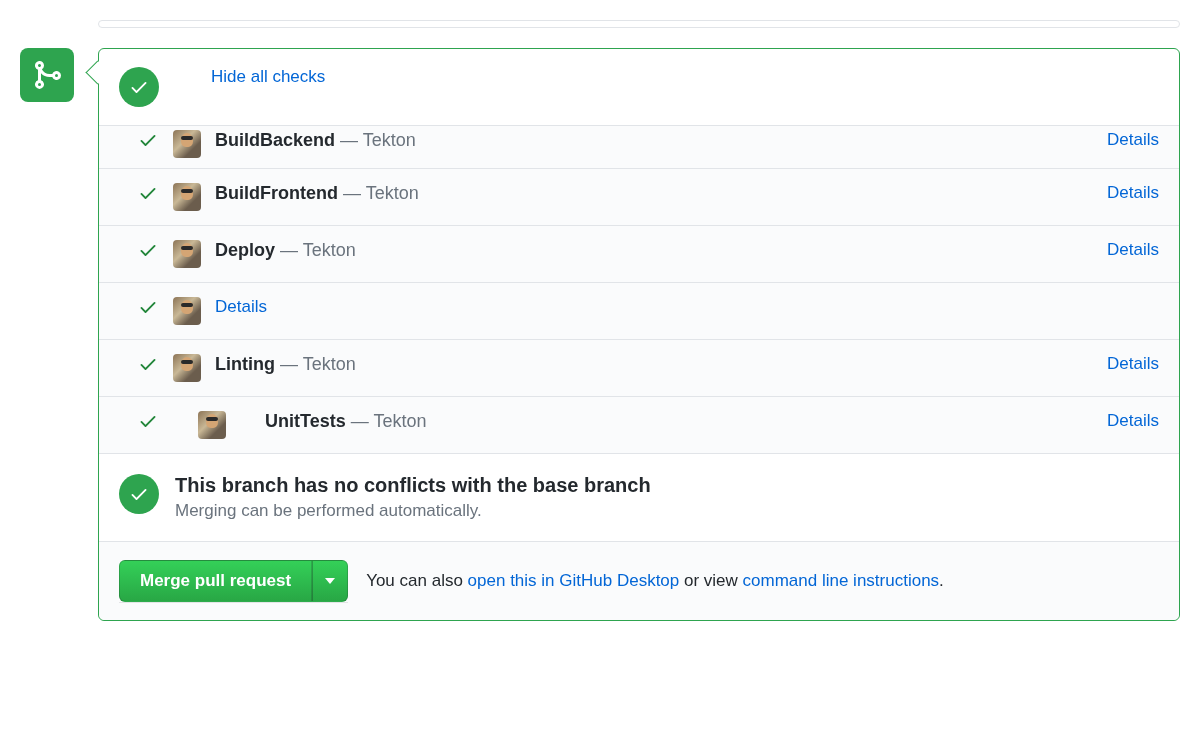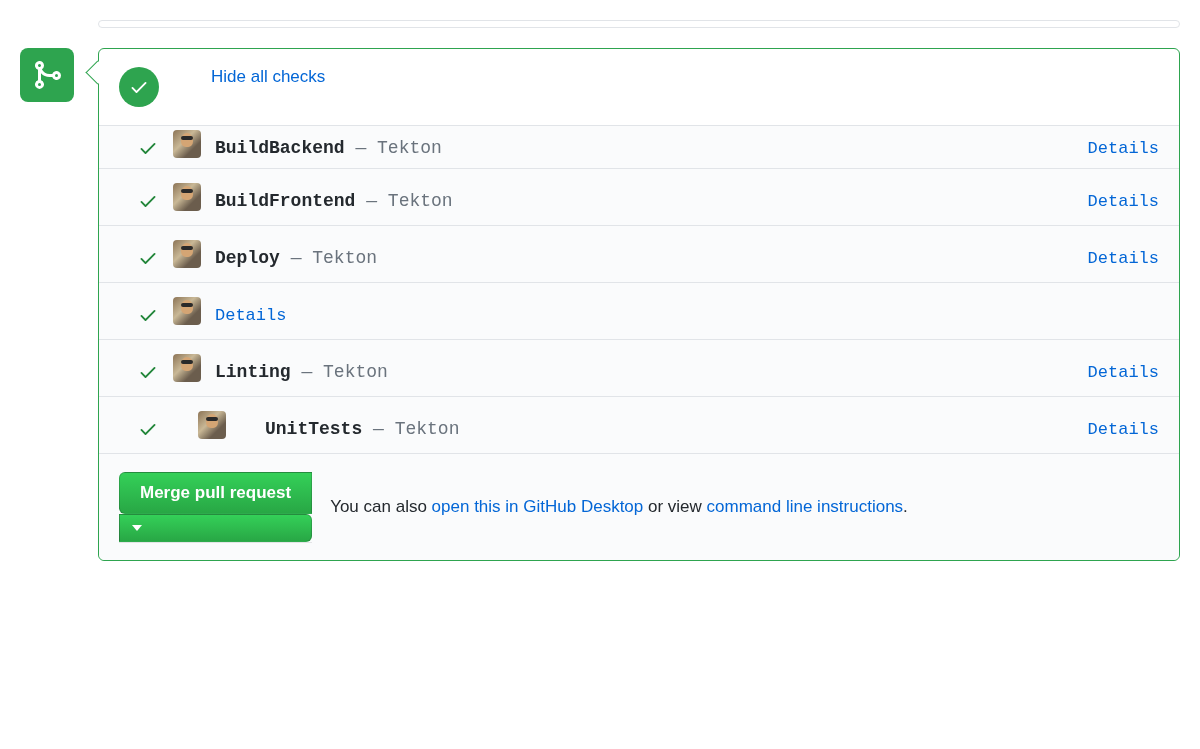--- a/index.html
+++ b/index.html
@@ -101,26 +101,25 @@
       margin-left: 36px;
     }
     .checks-list {
       border-top: 1px solid #e1e4e8;
       max-height: 352px;
       overflow: hidden;
       position: relative;
     }
     .check-row {
       display: flex;
-      align-items: flex-end;
+      align-items: flex-start;
       padding: 14px 20px 14px 38px;
       border-bottom: 1px solid #e1e4e8;
       background: #fafbfc;
       gap: 14px;
-      font-family: Liberation Mono, monospace;
     }
     .check-row:first-child {
       padding-top: 4px;
       padding-bottom: 10px;
     }
     .check-row:last-child { border-bottom: none; gap: 39px; }
     .check-icon {
       width: 22px;
       display: flex;
       justify-content: center;
@@ -186,21 +185,20 @@
       background: #fafbfc;
       padding: 18px 20px;
       display: flex;
       align-items: center;
       gap: 18px;
       border-radius: 0 0 6px 6px;
     }
     .merge-btn-group {
       display: flex;
       box-shadow: 0 1px 0 rgba(27,31,35,0.1);
-      flex-direction: column;
     }
     .merge-button {
       background: linear-gradient(#34d058, #28a745);
       border: 1px solid rgba(27,31,35,0.2);
       color: white;
       font-size: 17px;
       font-weight: 600;
       padding: 10px 20px;
       border-radius: 6px 0 0 6px;
       cursor: pointer;
@@ -327,20 +325,31 @@
           <div class="check-label">
             <span class="check-name">UnitTests</span>
             <span class="check-sep"> — </span>
             <span class="check-provider">Tekton</span>
           </div>
           <div class="details-link">Details</div>
         </div>
 
       </div>
 
+      <div class="conflicts-section">
+        <div class="success-circle">
+          <svg viewBox="0 0 16 16">
+              <path d="M13.78 4.22a.75.75 0 0 1 0 1.06l-7.25 7.25a.75.75 0 0 1-1.06 0L2.22 9.28a.75.75 0 0 1 1.06-1.06L6 10.94l6.72-6.72a.75.75 0 0 1 1.06 0z"></path>
+            </svg>
+        </div>
+        <div>
+          <div class="conflicts-title">This branch has no conflicts with the base branch</div>
+          <div class="conflicts-subtitle">Merging can be performed automatically.</div>
+        </div>
+      </div>
 
       <div class="merge-section">
         <div class="merge-btn-group">
           <button class="merge-button">Merge pull request</button>
           <button class="merge-dropdown">
             <svg viewBox="0 0 10 6">
                 <path d="M0 0l5 6 5-6z"></path>
               </svg>
           </button>
         </div>

